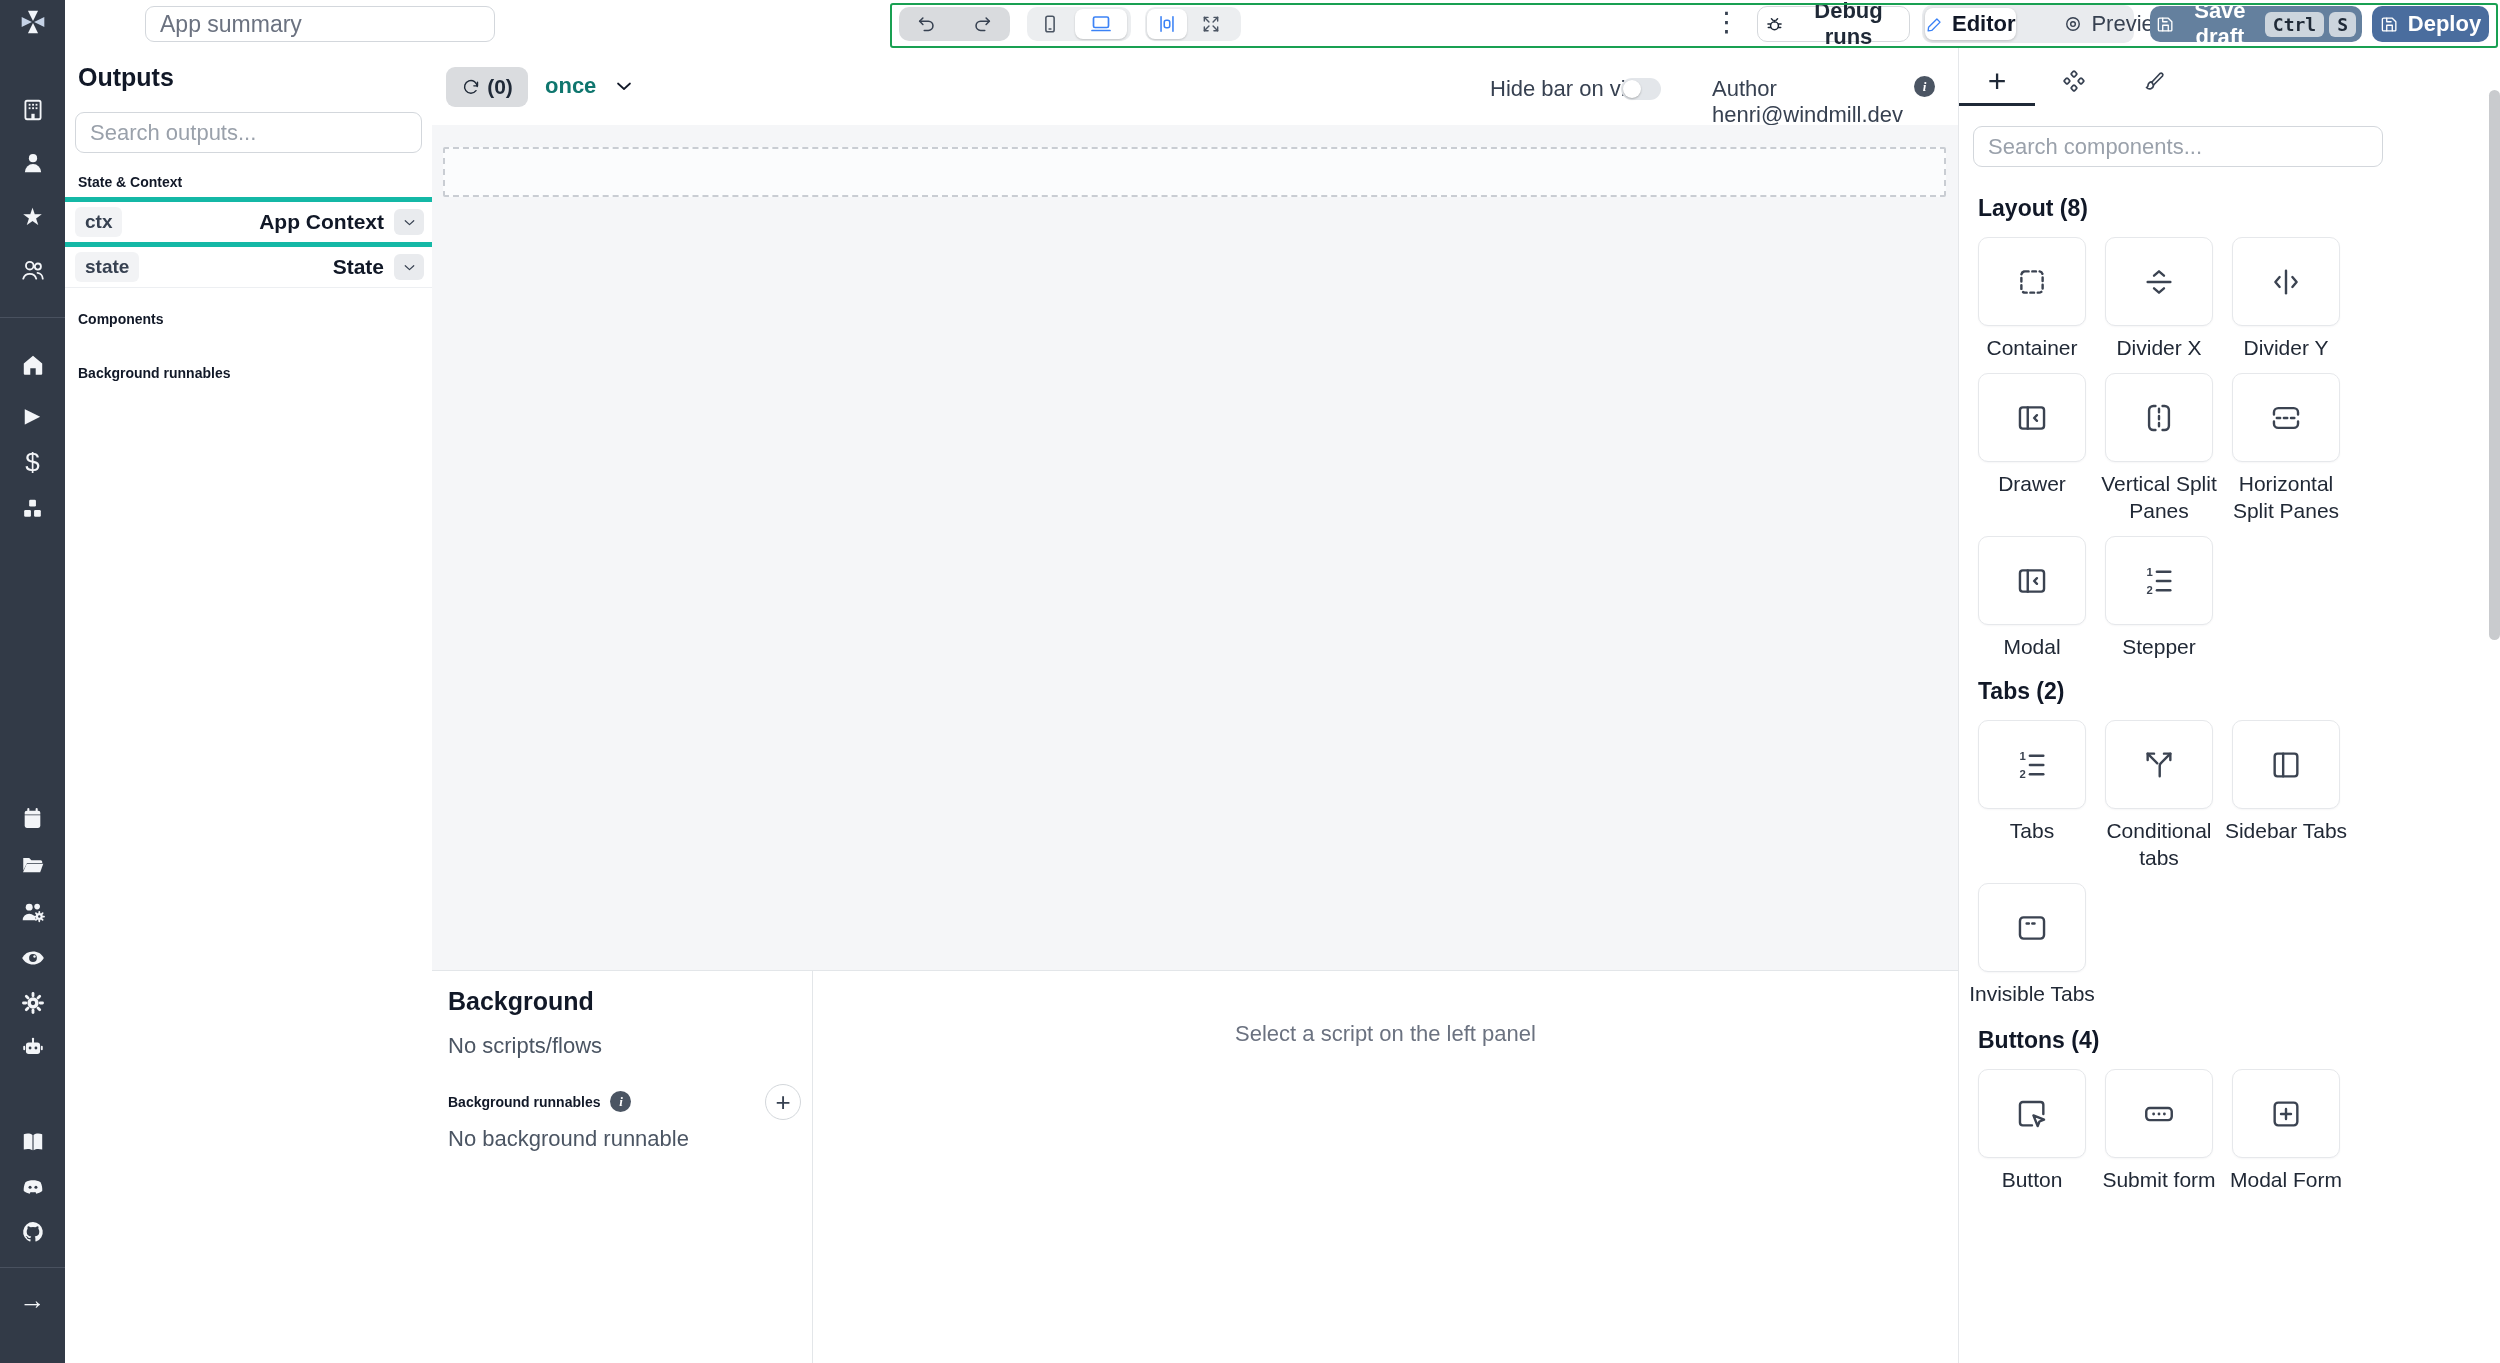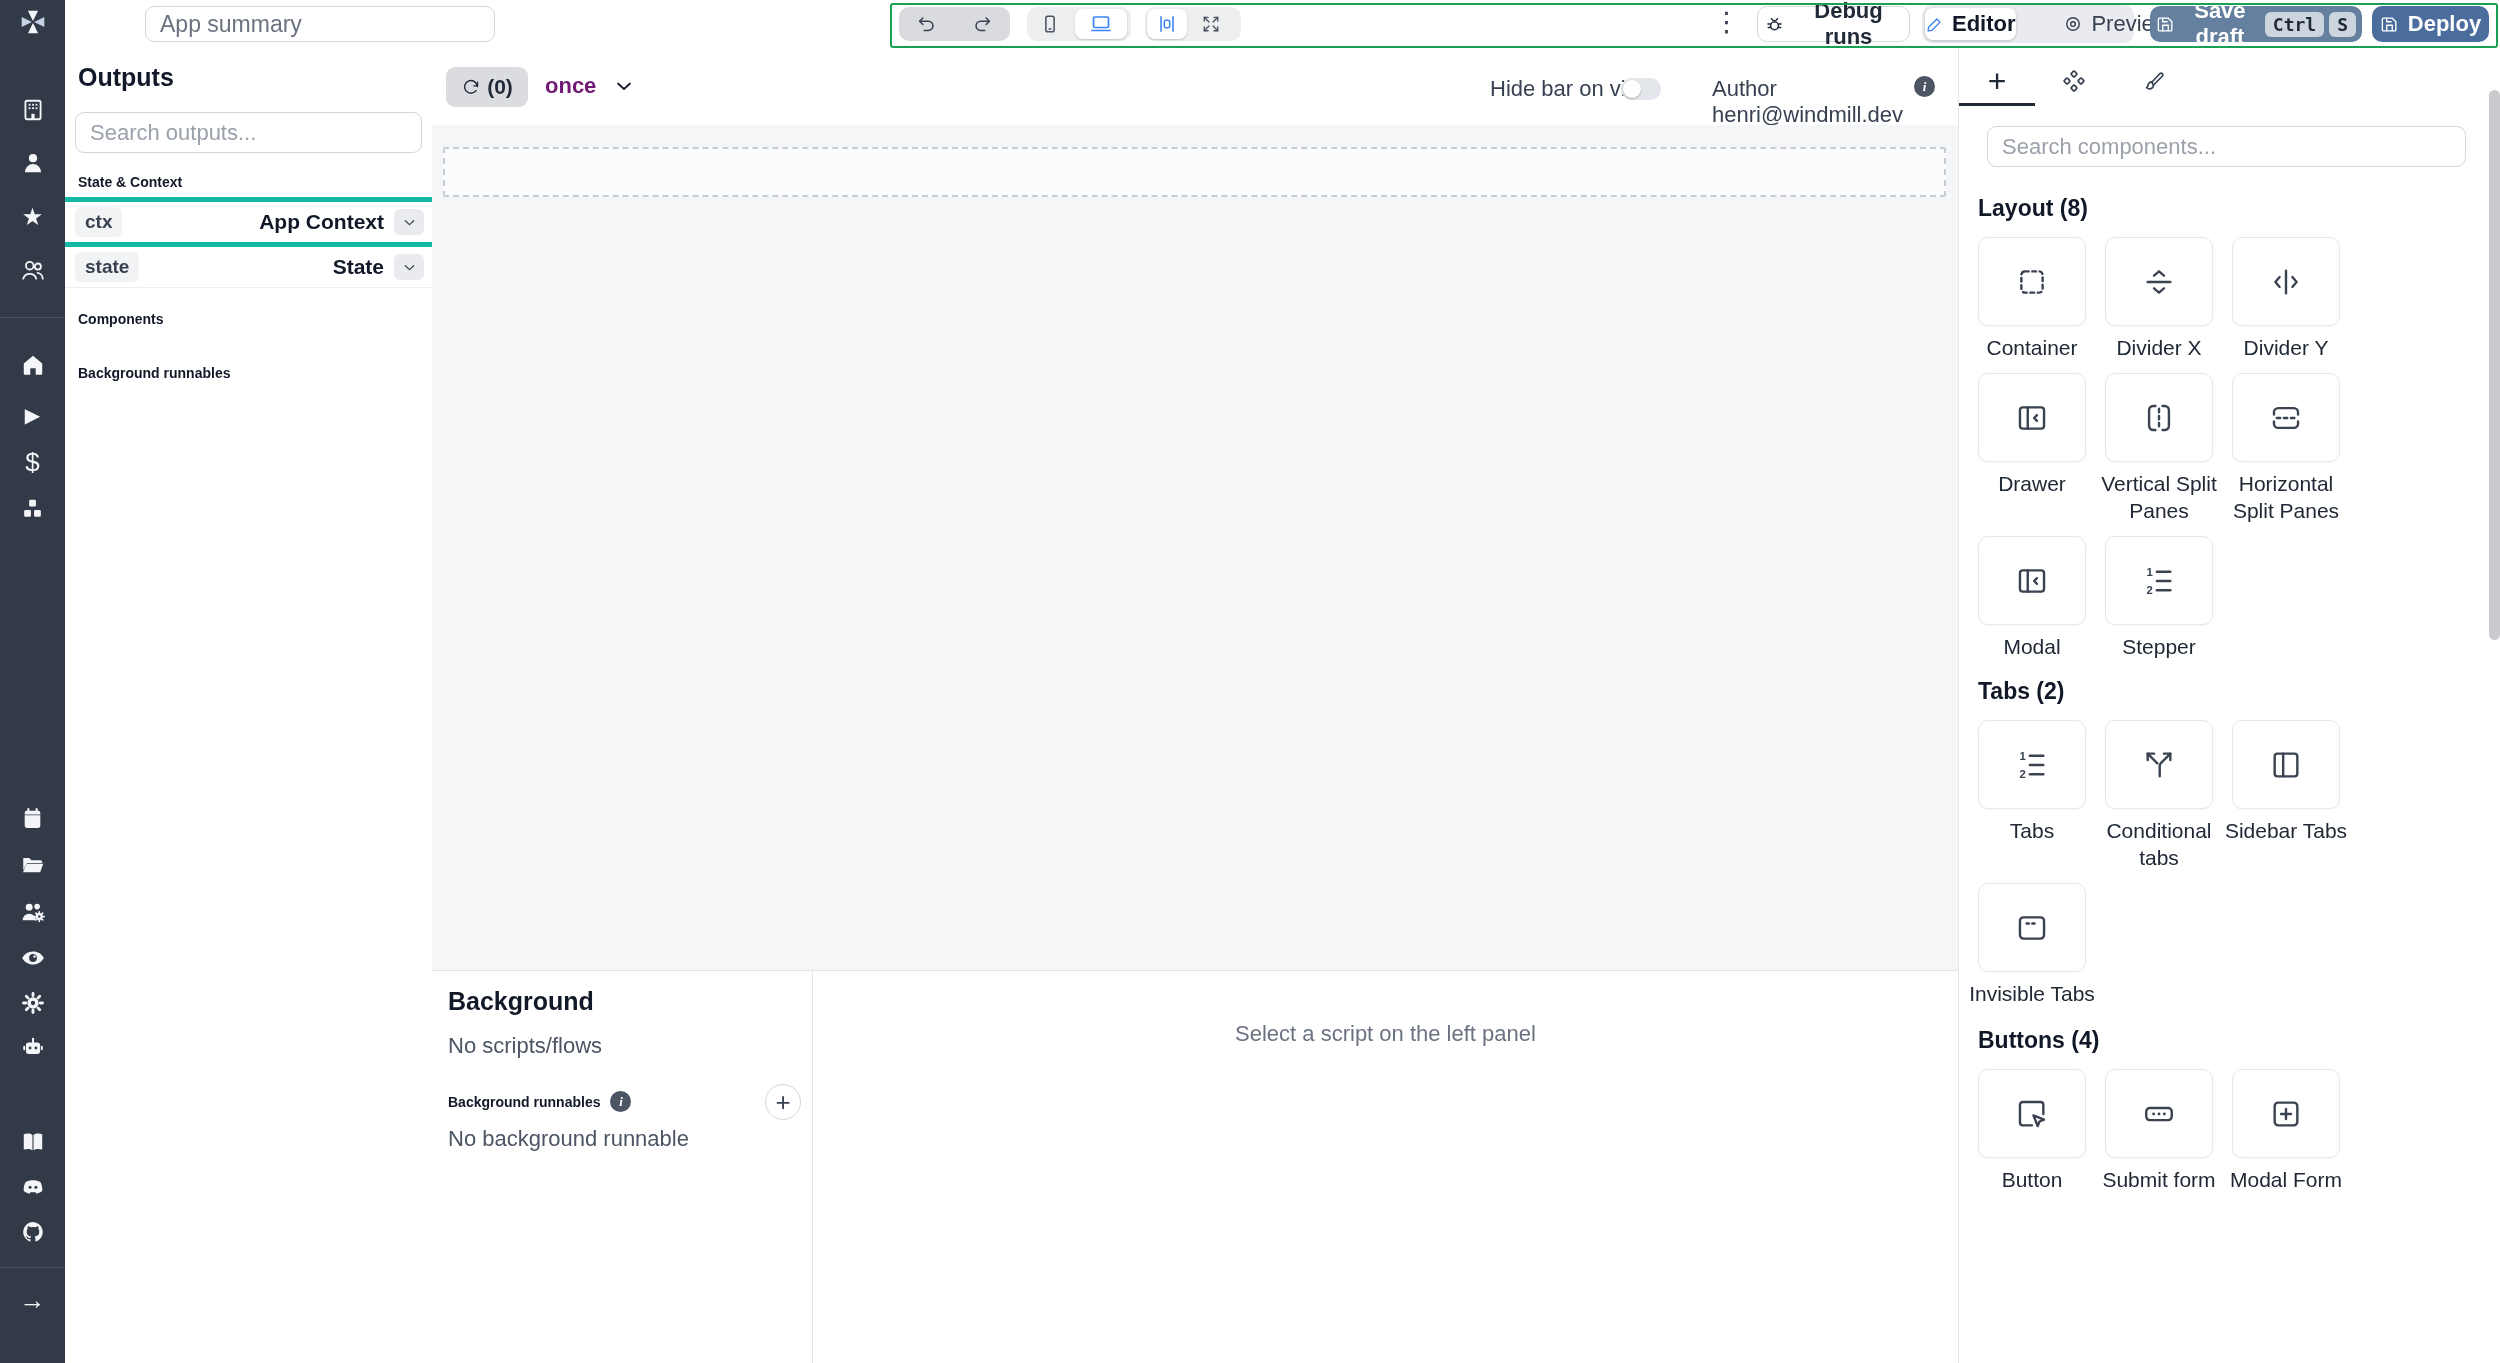--- a/index.html
+++ b/index.html
@@ -39,35 +39,35 @@
   .key-badge{background:#f2f3f5;border-radius:6px;padding:4px 10px;font-size:19px;font-weight:600;color:#374151;}
   .out-val{font-size:21px;font-weight:700;color:#111827;}
   .chev-btn{width:30px;height:26px;background:#e9ebee;border-radius:6px;display:flex;align-items:center;justify-content:center;border:none;cursor:pointer;margin-left:10px;color:#374151;}
   
   #canvas-strip{left:432px;top:47px;width:1526px;height:78px;background:#fff;}
   #canvas{left:432px;top:125px;width:1526px;height:845px;background:#f5f6f8;}
   #empty-row{position:absolute;left:11px;top:22px;width:1503px;height:50px;border:2px dashed #c9cdd3;border-radius:2px;background:#fbfcfd;box-sizing:border-box;}
   #refresh-pill{position:absolute;left:446px;top:20px;width:82px;height:40px;background:#dadcdf;border-radius:9px;display:flex;align-items:center;justify-content:center;gap:6px;border:none;cursor:pointer;font-family:inherit;}
   #refresh-count{font-size:21px;font-weight:600;color:#1f2937;}
   #policy{position:absolute;left:545px;top:26px;display:flex;align-items:center;gap:16px;cursor:pointer;}
-  #policy span{font-size:22px;font-weight:600;color:#701a75;}
+  #policy span{font-size:22px;font-weight:600;color:#0f766e;}
   .toggle{width:40px;height:22px;border-radius:11px;background:#e3e6ea;position:relative;cursor:pointer;}
   .knob{position:absolute;left:2px;top:2px;width:18px;height:18px;border-radius:50%;background:#fff;box-shadow:0 1px 2px rgba(0,0,0,.25);}
   .info-dot{display:inline-flex;width:21px;height:21px;border-radius:50%;background:#4b5563;color:#fff;align-items:center;justify-content:center;font-size:13px;font-weight:700;font-family:"Liberation Serif",serif;font-style:italic;}
   
   #bottom{left:432px;top:970px;width:1526px;height:393px;background:#fff;border-top:1px solid #e3e6e9;}
   #runnables-left{position:absolute;left:0;top:0;width:381px;height:393px;border-right:1px solid #e3e6e9;box-sizing:border-box;}
   .muted{font-size:22px;color:#4b5563;}
   #add-bg-btn{position:absolute;left:333px;top:113px;width:36px;height:36px;border-radius:50%;border:1px solid #d3d7db;background:#fff;color:#374151;font-size:26px;line-height:1;cursor:pointer;display:flex;align-items:center;justify-content:center;padding:0;}
   #select-hint{position:absolute;left:381px;right:0;top:50px;text-align:center;font-size:22px;color:#6b7280;}
   
   #cpanel{left:1958px;top:47px;width:542px;height:1316px;background:#fff;border-left:1px solid #e5e7ea;overflow:hidden;}
   .ptab{position:absolute;top:12px;width:44px;height:44px;display:flex;align-items:center;justify-content:center;color:#1f2937;cursor:pointer;background:none;border:none;}
   #ptab-underline{position:absolute;left:0;top:56px;width:76px;height:3px;background:#1f2937;}
-  #comp-search{position:absolute;left:28px;top:79px;width:479px;}
+  #comp-search{position:absolute;left:14px;top:79px;width:410px;}
   #sections{position:absolute;left:19px;top:148px;width:410px;}
   .sec-title{font-size:23px;font-weight:700;color:#111827;line-height:26px;margin:0 0 16px 0;}
   .sec-grid{display:grid;grid-template-columns:repeat(3,108px);column-gap:19px;}
   .comp-item{width:108px;margin-bottom:12px;cursor:pointer;}
   .comp-card{width:108px;height:89px;background:#fff;border:1px solid #e6e8eb;border-radius:10px;display:flex;align-items:center;justify-content:center;color:#3b4351;box-sizing:border-box;box-shadow:0 1px 2px rgba(16,24,40,.04);}
   .comp-label{margin:8px 0 0 -12px;width:132px;text-align:center;font-size:21px;line-height:27px;color:#212936;}
   .sec-tabs{margin-top:6px;} .sec-buttons{margin-top:8px;}
   #scroll-thumb{position:absolute;right:1px;top:43px;width:11px;height:550px;background:#c9cbce;border-radius:6px;}
   svg{display:block;}
 </style>

